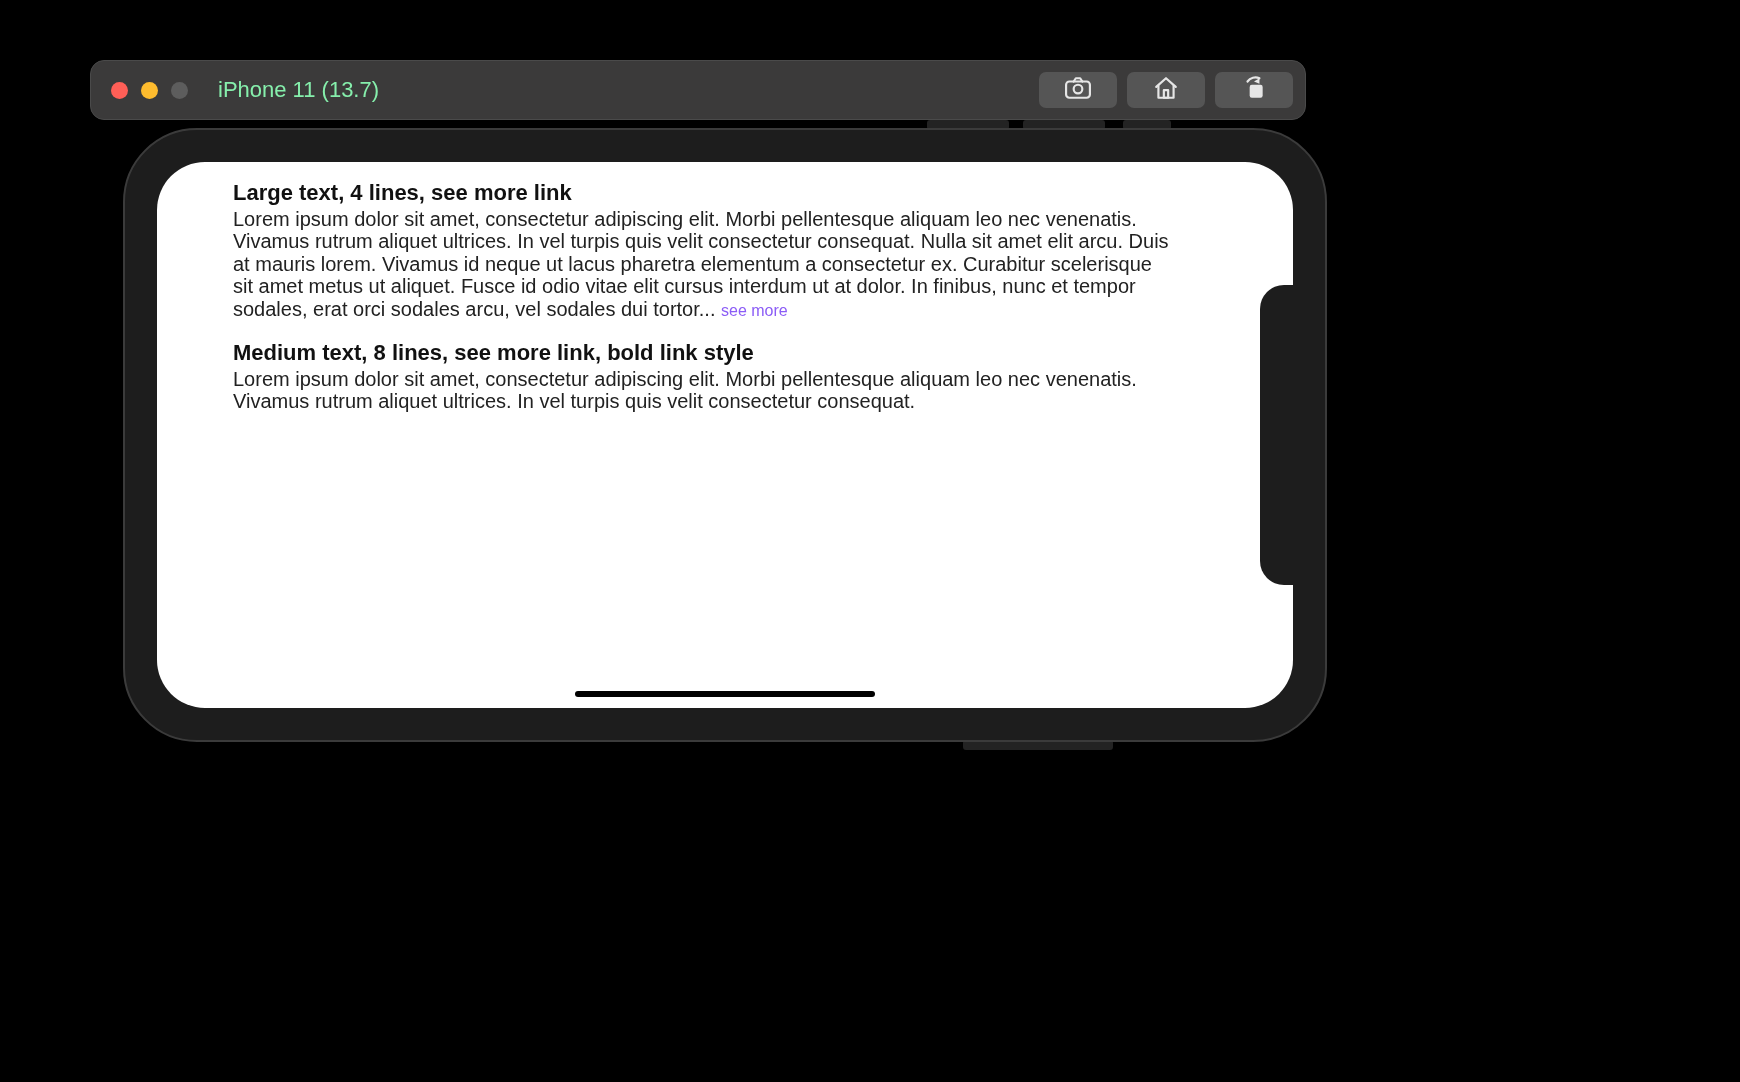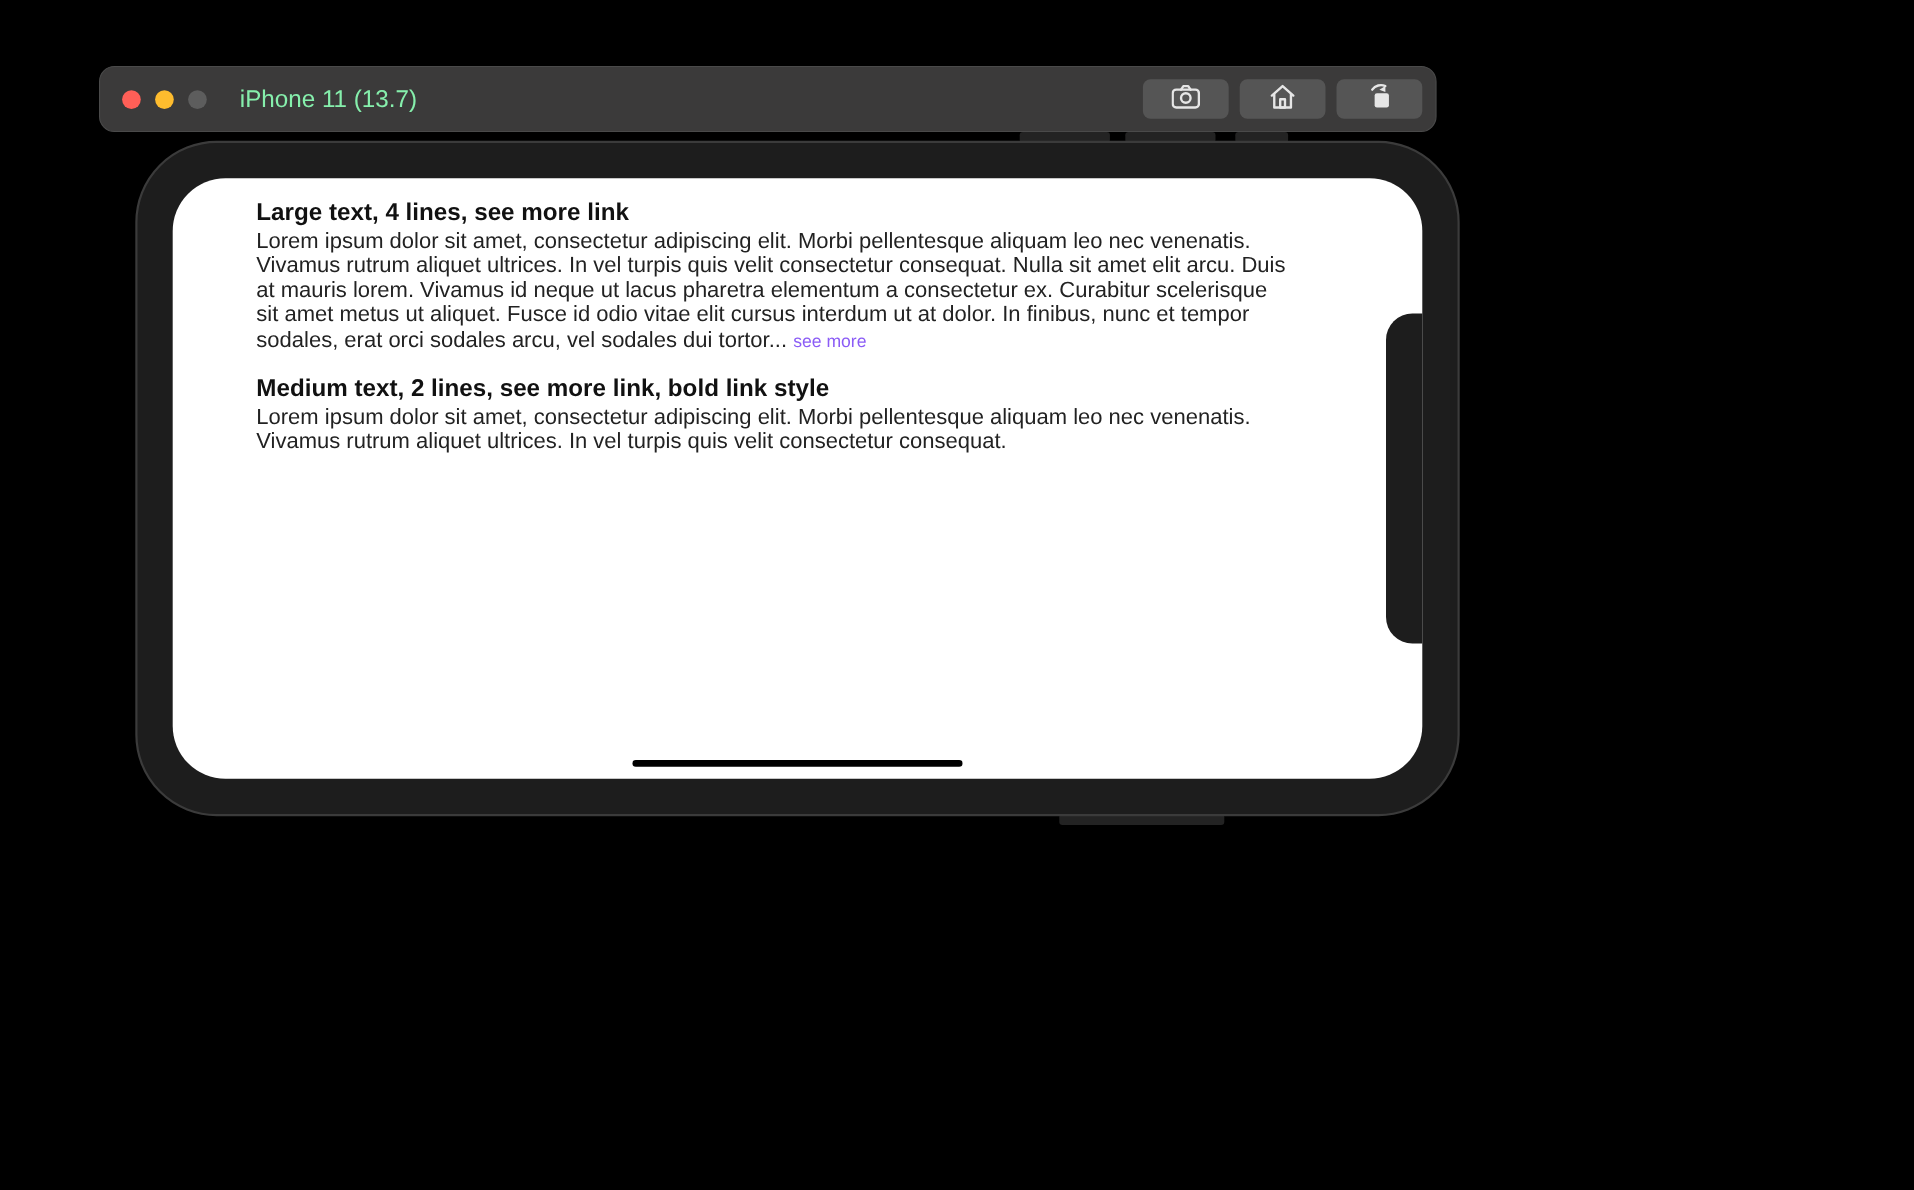--- a/index.html
+++ b/index.html
@@ -191,21 +191,21 @@
       <div class="content">
 
         <div class="section">
           <div class="section-title">Large text, 4 lines, see more link</div>
           <div class="section-body">
             <span>Lorem ipsum dolor sit amet, consectetur adipiscing elit. Morbi pellentesque aliquam leo nec venenatis. Vivamus rutrum aliquet ultrices. In vel turpis quis velit consectetur consequat. Nulla sit amet elit arcu. Duis at mauris lorem. Vivamus id neque ut lacus pharetra elementum a consectetur ex. Curabitur scelerisque sit amet metus ut aliquet. Fusce id odio vitae elit cursus interdum ut at dolor. In finibus, nunc et tempor sodales, erat orci sodales arcu, vel sodales dui tortor... </span><span class="see-more">see more</span>
           </div>
         </div>
 
         <div class="section">
-          <div class="section-title">Medium text, 2 lines, see more link, bold link style</div>
+          <div class="section-title">Medium text, 8 lines, see more link, bold link style</div>
           <div class="section-body">Lorem ipsum dolor sit amet, consectetur adipiscing elit. Morbi pellentesque aliquam leo nec venenatis. Vivamus rutrum aliquet ultrices. In vel turpis quis velit consectetur consequat.</div>
         </div>
 
 
       </div>
 
       <div class="notch"></div>
       <div class="home-indicator"></div>
     </div>
   </div>

